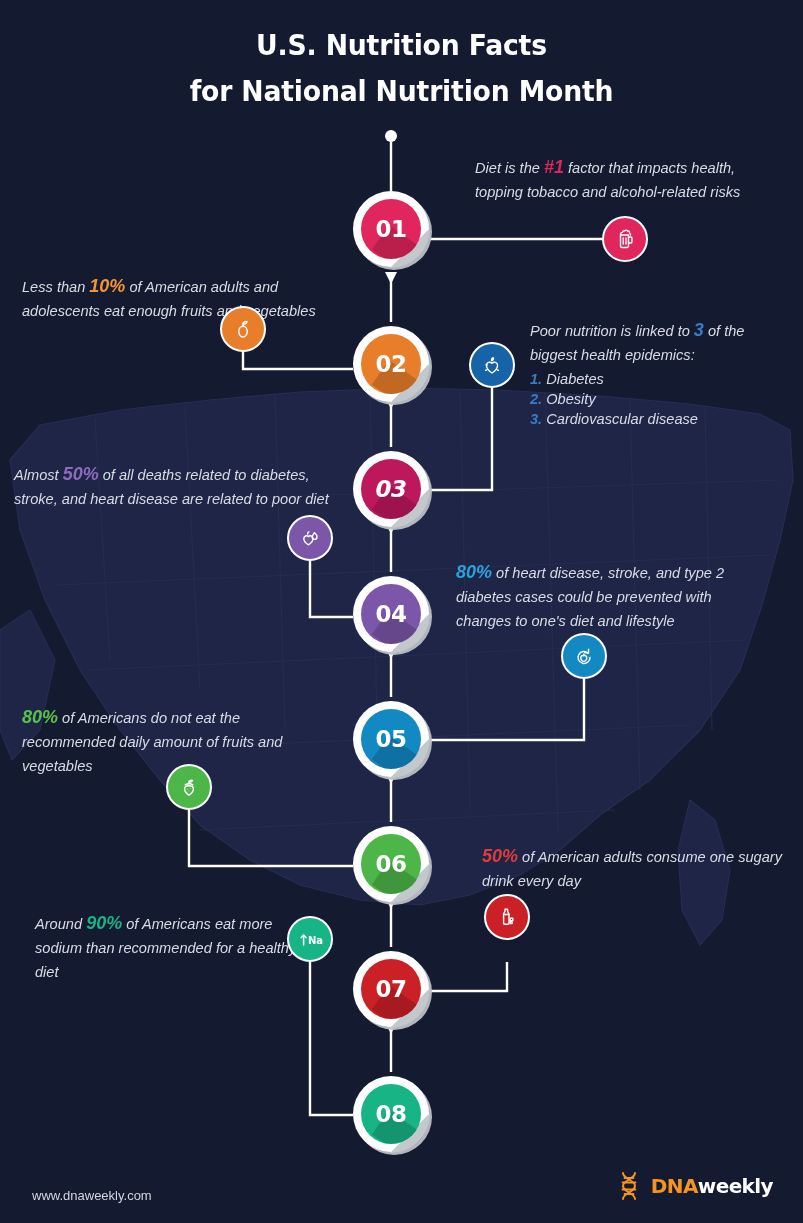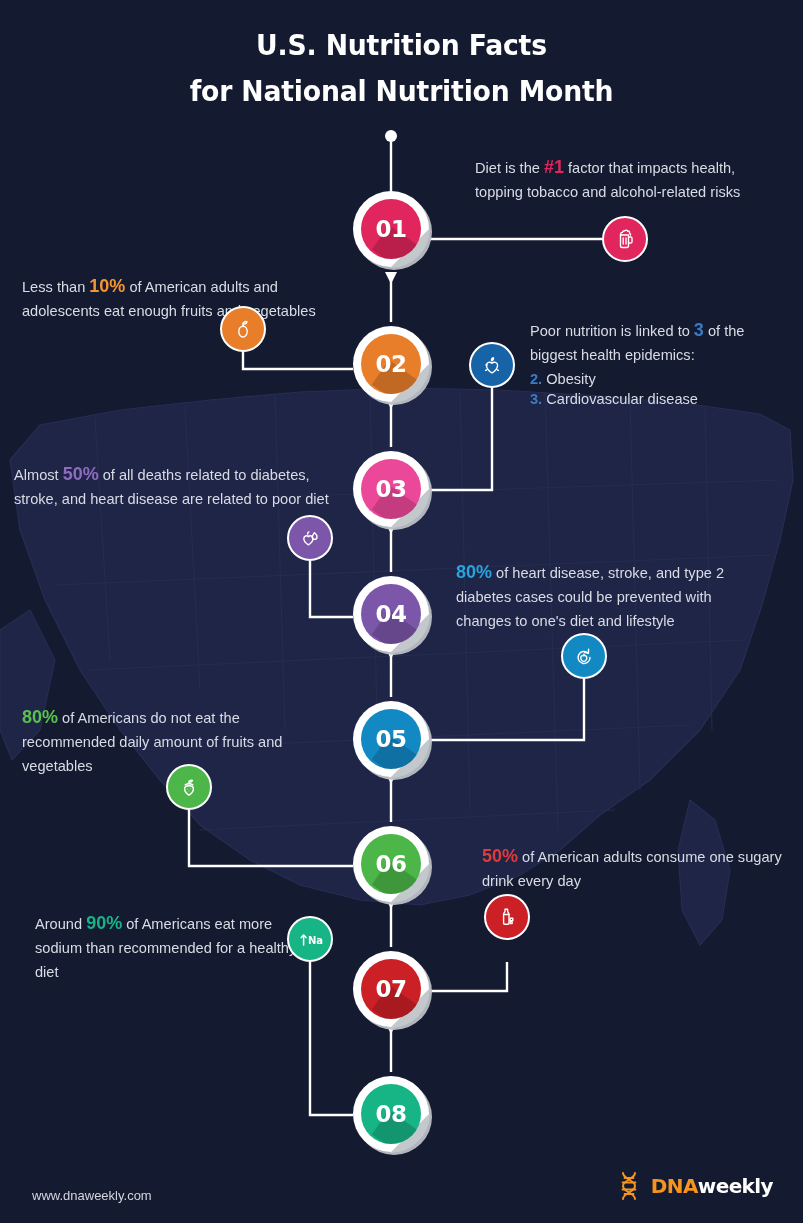--- a/index.html
+++ b/index.html
@@ -125,20 +125,21 @@
   .icon-node svg { display: block; }
 
   
   .fact {
     position: absolute;
     z-index: 18;
     color: #d9dce4;
     font-size: 14.6px;
     line-height: 24px;
     font-family: "Liberation Sans", sans-serif;
+    font-style: italic;
   }
   .fact.right { text-align: left; }
   .fact.left  { text-align: left; }
   .fact b {
     font-weight: bold;
     font-size: 18px;
   }
   .fact ol { list-style: none; margin-top: 2px; }
   .fact ol li { line-height: 20px; }
   .fact ol li .idx { font-weight: bold; }
@@ -295,35 +296,36 @@
       <path d="M12 9.2V6.3"></path>
       <path d="M12.2 6.1c1-1.4 2.6-1.9 3.8-1.5-.3 1.5-1.8 2.6-3.4 2.4"></path>
     </svg>
   </div>
   <div class="fact left" style="left:22px; top:234px; width:330px;margin-top:40px;">
     <span>Less than </span><b style="color:#f59432;">10%</b><span> of American adults and adolescents eat enough fruits and vegetables</span>
   </div>
 
   <div class="step-node" style="left:353px; top:451px;">
     <div class="step-ring"></div>
-    <div class="step-disc" style="background:#ec4899;">
+    <div class="step-disc" style="background:#be185d;font-style:italic;">
       <div class="longshadow"></div>
       <span class="step-num">03</span>
     </div>
   </div>
   <div class="icon-node" style="left:469px; top:342px; background:#1763a8;">
     <svg width="24" height="24" viewBox="0 0 24 24" fill="none" stroke="#fff" stroke-width="1.4" stroke-linecap="round" stroke-linejoin="round">
       <path d="M12 20s-5.6-3.7-5.6-7.8A3.2 3.2 0 0 1 12 10.3a3.2 3.2 0 0 1 5.6 1.9C17.6 16.3 12 20 12 20z"></path>
       <path d="M11.6 7.6c-.4-1.3.4-2.7 1.8-3 .3 1.4-.5 2.7-1.8 3z"></path>
       <path d="M6.6 16.8l-1 .6M17.4 16.8l1 .6M7.2 12l-1.2-.2"></path>
     </svg>
   </div>
   <div class="fact right" style="left:530px; top:318px; width:260px;">
     <span>Poor nutrition is linked to </span><b style="color:#3a7cc4;">3</b><span> of the biggest health epidemics:</span>
     <ol>
+      <li><span class="idx" style="color:#3a7cc4;">1.</span> <span>Diabetes</span></li>
       <li><span class="idx" style="color:#3a7cc4;">2.</span> <span>Obesity</span></li>
       <li><span class="idx" style="color:#3a7cc4;">3.</span> <span>Cardiovascular disease</span></li>
     </ol>
   </div>
 
   <div class="step-node" style="left:353px; top:576px;">
     <div class="step-ring"></div>
     <div class="step-disc" style="background:#7c56a8;">
       <div class="longshadow"></div>
       <span class="step-num">04</span>

